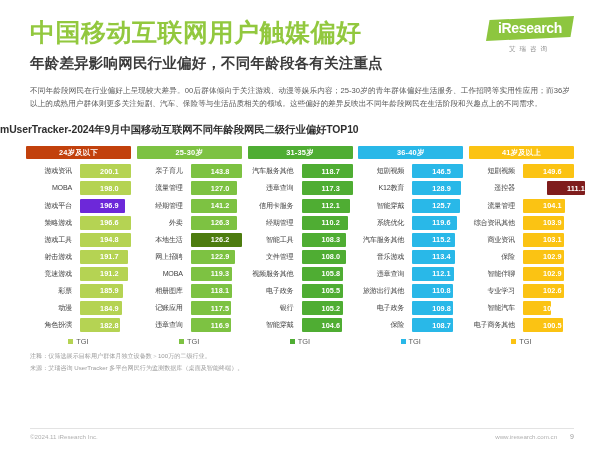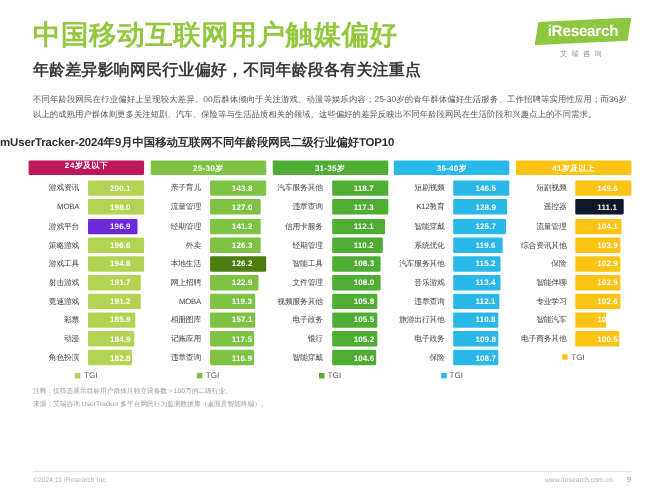--- a/index.html
+++ b/index.html
@@ -105,21 +105,21 @@
 
     <h1 class="main-title">中国移动互联网用户触媒偏好</h1>
     <h2 class="sub-title">年龄差异影响网民行业偏好，不同年龄段各有关注重点</h2>
     <p class="intro">不同年龄段网民在行业偏好上呈现较大差异。00后群体倾向于关注游戏、动漫等娱乐内容；25-30岁的青年群体偏好生活服务、工作招聘等实用性应用；而36岁以上的成熟用户群体则更多关注短剧、汽车、保险等与生活品质相关的领域。这些偏好的差异反映出不同年龄段网民在生活阶段和兴趣点上的不同需求。</p>
   </div>
 
   <div class="chart-title">mUserTracker-2024年9月中国移动互联网不同年龄段网民二级行业偏好TOP10</div>
 
   <div class="columns" id="columns">
       <div class="col">
-        <div class="col-head" style="background: #be185d; font-family: Liberation Mono, monospace;">24岁及以下</div>
+        <div class="col-head" style="background: #c2410c;">24岁及以下</div>
         <div class="row">
           <div class="row-label">游戏资讯</div>
           <div class="row-bar" style="width: 56px; background: rgb(181, 211, 83);">200.1</div>
         </div>
         <div class="row">
           <div class="row-label">MOBA</div>
           <div class="row-bar" style="width: 54.1px; background: rgb(181, 211, 83);">198.0</div>
         </div>
         <div class="row">
           <div class="row-label">游戏平台</div>
@@ -183,21 +183,21 @@
         <div class="row">
           <div class="row-label">网上招聘</div>
           <div class="row-bar" style="width: 43.8px; background: rgb(125, 194, 66);">122.9</div>
         </div>
         <div class="row">
           <div class="row-label">MOBA</div>
           <div class="row-bar" style="width: 41.7px; background: rgb(125, 194, 66);">119.3</div>
         </div>
         <div class="row">
           <div class="row-label">相册图库</div>
-          <div class="row-bar" style="width: 41px; background: rgb(125, 194, 66);">157.1</div>
+          <div class="row-bar" style="width: 41px; background: rgb(125, 194, 66);">118.1</div>
         </div>
         <div class="row">
           <div class="row-label">记账应用</div>
           <div class="row-bar" style="width: 40.7px; background: rgb(125, 194, 66);">117.5</div>
         </div>
         <div class="row">
           <div class="row-label">违章查询</div>
           <div class="row-bar" style="width: 40.3px; background: rgb(125, 194, 66);">116.9</div>
         </div>
         <div class="legend">
@@ -300,29 +300,33 @@
         </div>
       </div>
       <div class="col">
         <div class="col-head" style="background: rgb(251, 195, 19);">41岁及以上</div>
         <div class="row">
           <div class="row-label">短剧视频</div>
           <div class="row-bar" style="width: 56px; background: rgb(251, 195, 19);">149.6</div>
         </div>
         <div class="row">
           <div class="row-label">遥控器</div>
-          <div class="row-bar" style="width: 43.7px; background: #0f172a;">111.1</div>
+          <div class="row-bar" style="width: 43.7px; background: #7f1d1d; margin-left: 24px;">111.1</div>
         </div>
         <div class="row">
           <div class="row-label">流量管理</div>
           <div class="row-bar" style="width: 41.5px; background: rgb(251, 195, 19);">104.1</div>
         </div>
         <div class="row">
           <div class="row-label">综合资讯其他</div>
           <div class="row-bar" style="width: 41.4px; background: rgb(251, 195, 19);">103.9</div>
+        </div>
+        <div class="row">
+          <div class="row-label">商业资讯</div>
+          <div class="row-bar" style="width: 41.2px; background: rgb(251, 195, 19);">103.1</div>
         </div>
         <div class="row">
           <div class="row-label">保险</div>
           <div class="row-bar" style="width: 41.1px; background: rgb(251, 195, 19);">102.9</div>
         </div>
         <div class="row">
           <div class="row-label">智能伴聊</div>
           <div class="row-bar" style="width: 41.1px; background: rgb(251, 195, 19);">102.9</div>
         </div>
         <div class="row">

